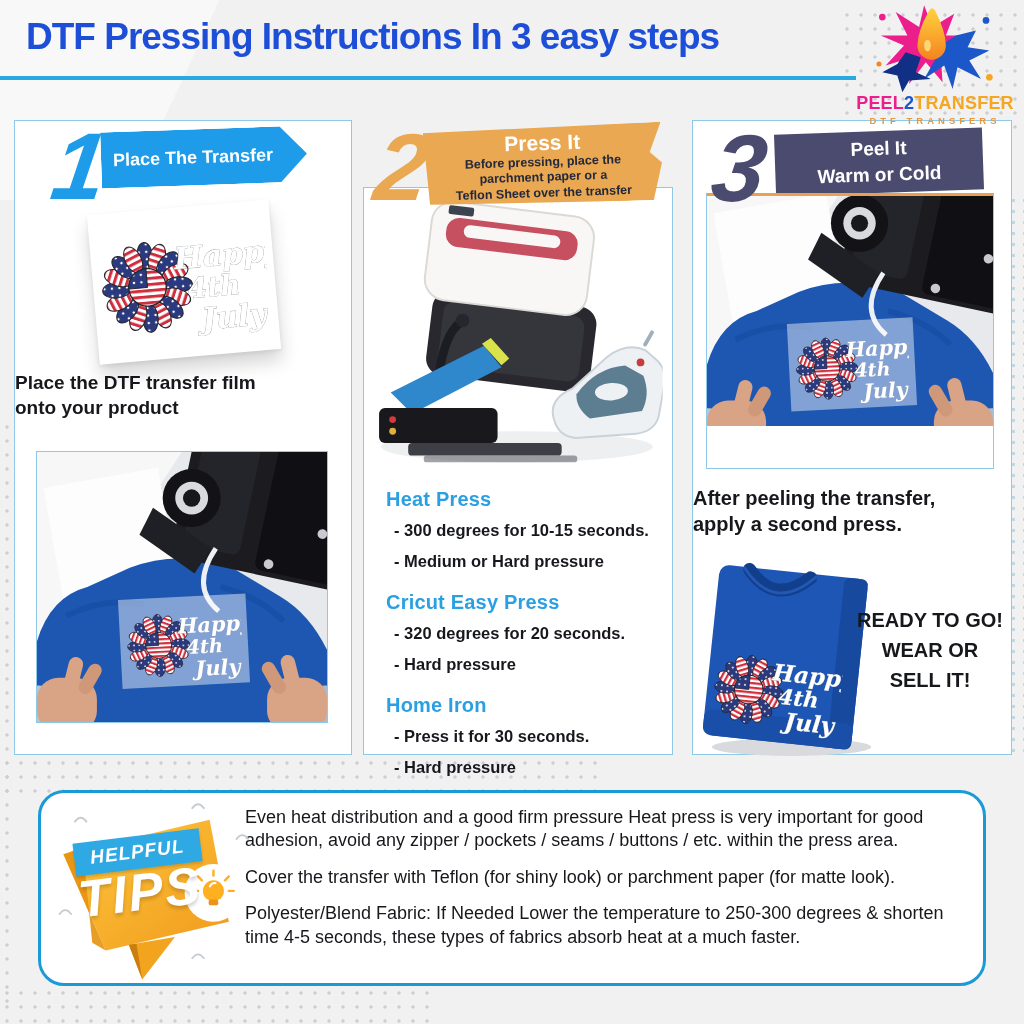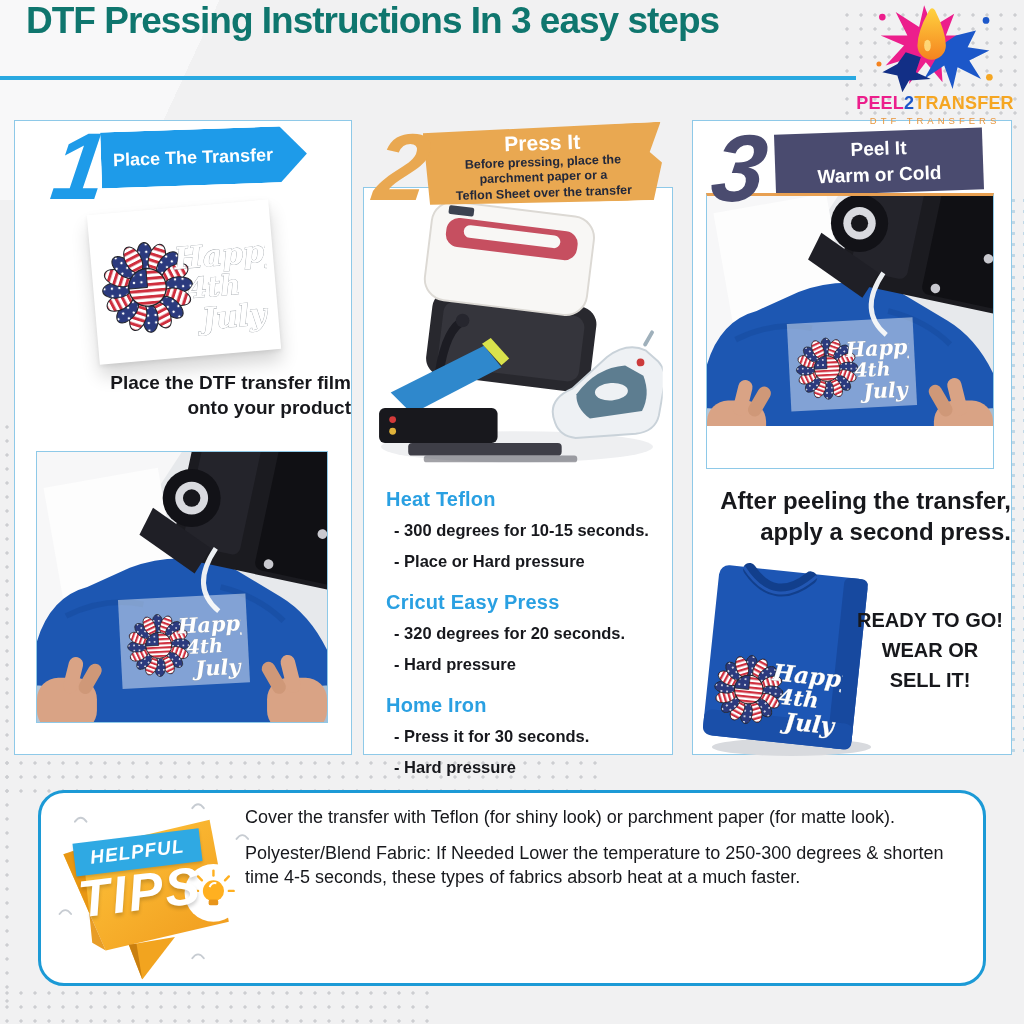--- a/index.html
+++ b/index.html
@@ -4,27 +4,27 @@
 <style>
   html,body{margin:0;padding:0;}
   .stage{position:relative;width:1024px;height:1024px;background:#f1f1f2;overflow:hidden;
          font-family:"Liberation Sans",sans-serif;color:#141414;}
   .deco{position:absolute;pointer-events:none;}
   .dots{position:absolute;background-image:radial-gradient(circle,#cdced1 1.5px,transparent 1.7px);
         background-size:14px 14px;z-index:0;}
   .dots.blue{background-image:radial-gradient(circle,#bed7e6 1.4px,transparent 1.6px);background-size:11px 11px;}
 
   
-  .title{position:absolute;left:26px;top:0;font-size:37px;font-weight:800;letter-spacing:-1px;color:#0f766e;z-index:2;}
+  .title{position:absolute;left:26px;top:16px;font-size:37px;font-weight:800;letter-spacing:-1px;color:#1d4ed8;z-index:2;}
   .title-rule{position:absolute;left:0;top:76px;width:856px;height:4px;background:#2aa9e1;z-index:2;}
   .logo{position:absolute;left:850px;top:2px;width:170px;text-align:center;z-index:2;}
   .logo svg{display:block;margin:0 auto;}
   .brand{font-size:18px;font-weight:800;letter-spacing:.2px;line-height:1;}
   .brand .p1{color:#ec1e8c;} .brand .p2{color:#1c57c9;} .brand .p3{color:#f5a623;}
-  .tagline{margin-top:3px;font-size:9.5px;font-weight:400;letter-spacing:4px;color:#e8963c;}
+  .tagline{margin-top:3px;font-size:9.5px;font-weight:700;letter-spacing:4px;color:#e8963c;}
 
   
   .panel{position:absolute;background:#fff;border:1px solid #8ec9e8;z-index:1;}
   #panel1{left:14px;top:120px;width:336px;height:633px;}
   #panel2{left:363px;top:187px;width:308px;height:566px;}
   #panel3{left:692px;top:120px;width:318px;height:633px;}
 
   .step-num{position:absolute;font-size:95px;line-height:.95;font-weight:800;font-style:italic;
             transform:skewX(-8deg);z-index:3;}
   .banner{position:absolute;z-index:2;color:#fff;text-align:center;transform:rotate(-2deg);}
@@ -34,39 +34,39 @@
   #banner2{left:60px;top:-62px;width:238px;height:78px;background:#e9a851;
            clip-path:polygon(0 4%,100% 0,95% 38%,100% 52%,96% 100%,2% 96%);padding-top:6px;box-sizing:border-box;}
   #banner2 .b-title{font-size:21px;font-weight:800;line-height:1.05;}
   #banner2 .b-sub{font-size:12.5px;font-weight:800;color:#23283a;line-height:1.22;white-space:pre-line;margin-top:1px;}
   #banner3{left:82px;top:10px;width:208px;height:62px;background:#4a4b6f;
            font-size:19px;font-weight:800;line-height:1.35;display:flex;align-items:center;justify-content:center;white-space:pre-line;}
 
   .film{position:absolute;left:78px;top:86px;width:182px;height:150px;background:#fff;
         transform:rotate(-5deg);box-shadow:0 12px 18px rgba(0,0,0,.16),0 2px 4px rgba(0,0,0,.08);z-index:2;
         display:flex;align-items:center;justify-content:center;}
-  .caption{position:absolute;width:100%;text-align:right;font-size:19px;font-weight:800;
+  .caption{position:absolute;width:100%;text-align:left;font-size:19px;font-weight:800;
            line-height:1.3;white-space:pre-line;color:#17181c;}
   #caption1{top:250px;}
   .photo{position:absolute;border:1px solid #8ec9e8;overflow:hidden;background:#e7e9ec;}
   #photo1{left:21px;top:330px;width:290px;height:270px;}
   .photo svg,.frame-img svg{display:block;width:100%;height:100%;}
 
   #equip{position:absolute;left:3px;top:14px;width:300px;height:272px;}
   .methods{position:absolute;left:22px;top:300px;width:275px;}
   .method{margin-bottom:17px;}
   .method h3{margin:0 0 4px 0;font-size:20px;font-weight:800;color:#2aa0e2;letter-spacing:.2px;}
   .method p{margin:8px;font-size:16.5px;font-weight:800;line-height:1.42;color:#17181d;}
 
   .peel-frame{position:absolute;left:13px;top:72px;width:288px;height:276px;background:#fff;
               border:1px solid #8ec9e8;border-top:3px solid #e8a052;box-sizing:border-box;z-index:2;}
   .peel-frame .frame-img{height:230px;overflow:hidden;}
   .peel-caption{height:41px;display:flex;align-items:center;justify-content:center;
                 font-size:23px;font-weight:800;color:#2aa0e2;letter-spacing:.3px;}
-  #after-note{top:364px;font-size:24px;}
+  #after-note{top:364px;font-size:20px;}
   #folded{position:absolute;left:4px;top:424px;width:184px;height:216px;}
   #ready-note{position:absolute;left:160px;top:484px;width:154px;text-align:center;
               font-size:20px;font-weight:800;line-height:1.5;white-space:pre-line;color:#17181c;}
 
   
   .tips-box{position:absolute;left:38px;top:790px;width:948px;height:196px;background:#fff;
             border:3px solid #1c9ad6;border-radius:26px;box-sizing:border-box;z-index:1;}
   .tips-badge{position:absolute;left:48px;top:796px;width:202px;height:184px;z-index:3;}
   .tips-badge svg{position:absolute;left:0;top:0;width:202px;height:184px;}
   .badge-helpful{position:absolute;left:26px;top:40px;transform:rotate(-7deg);background:#2fa9e3;
@@ -299,23 +299,23 @@
       <div class="b-title">Press It</div>
       <div class="b-sub">Before pressing, place the
 parchment paper or a
 Teflon Sheet over the transfer</div>
     </div>
     <svg id="equip" viewBox="0 0 300 280">
         <use href="#equipment"></use>
       </svg>
     <div class="methods">
       <div class="method">
-        <h3>Heat Teflon</h3>
+        <h3>Heat Press</h3>
         <p>- 300 degrees for 10-15 seconds.</p>
-        <p>- Place or Hard pressure</p>
+        <p>- Medium or Hard pressure</p>
       </div>
       <div class="method">
         <h3>Cricut Easy Press</h3>
         <p>- 320 degrees for 20 seconds.</p>
         <p>- Hard pressure</p>
       </div>
       <div class="method">
         <h3>Home Iron</h3>
         <p>- Press it for 30 seconds.</p>
         <p>- Hard pressure</p>
@@ -348,17 +348,18 @@
 
   <div class="tips-box"></div>
   <div class="tips-badge">
     <svg viewBox="0 0 210 190">
         <use href="#badge-art"></use>
       </svg>
     <div class="badge-helpful">HELPFUL</div>
     <div class="badge-tips">TIPS</div>
   </div>
   <div class="tips-text">
+    <p>Even heat distribution and a good firm pressure Heat press is very important for good adhesion, avoid any zipper / pockets / seams / buttons / etc. within the press area.</p>
     <p>Cover the transfer with Teflon (for shiny look) or parchment paper (for matte look).</p>
     <p>Polyester/Blend Fabric: If Needed Lower the temperature to 250-300 degrees &amp; shorten time 4-5 seconds, these types of fabrics absorb heat at a much faster.</p>
   </div>
 
 </div>
 
 </body></html>

